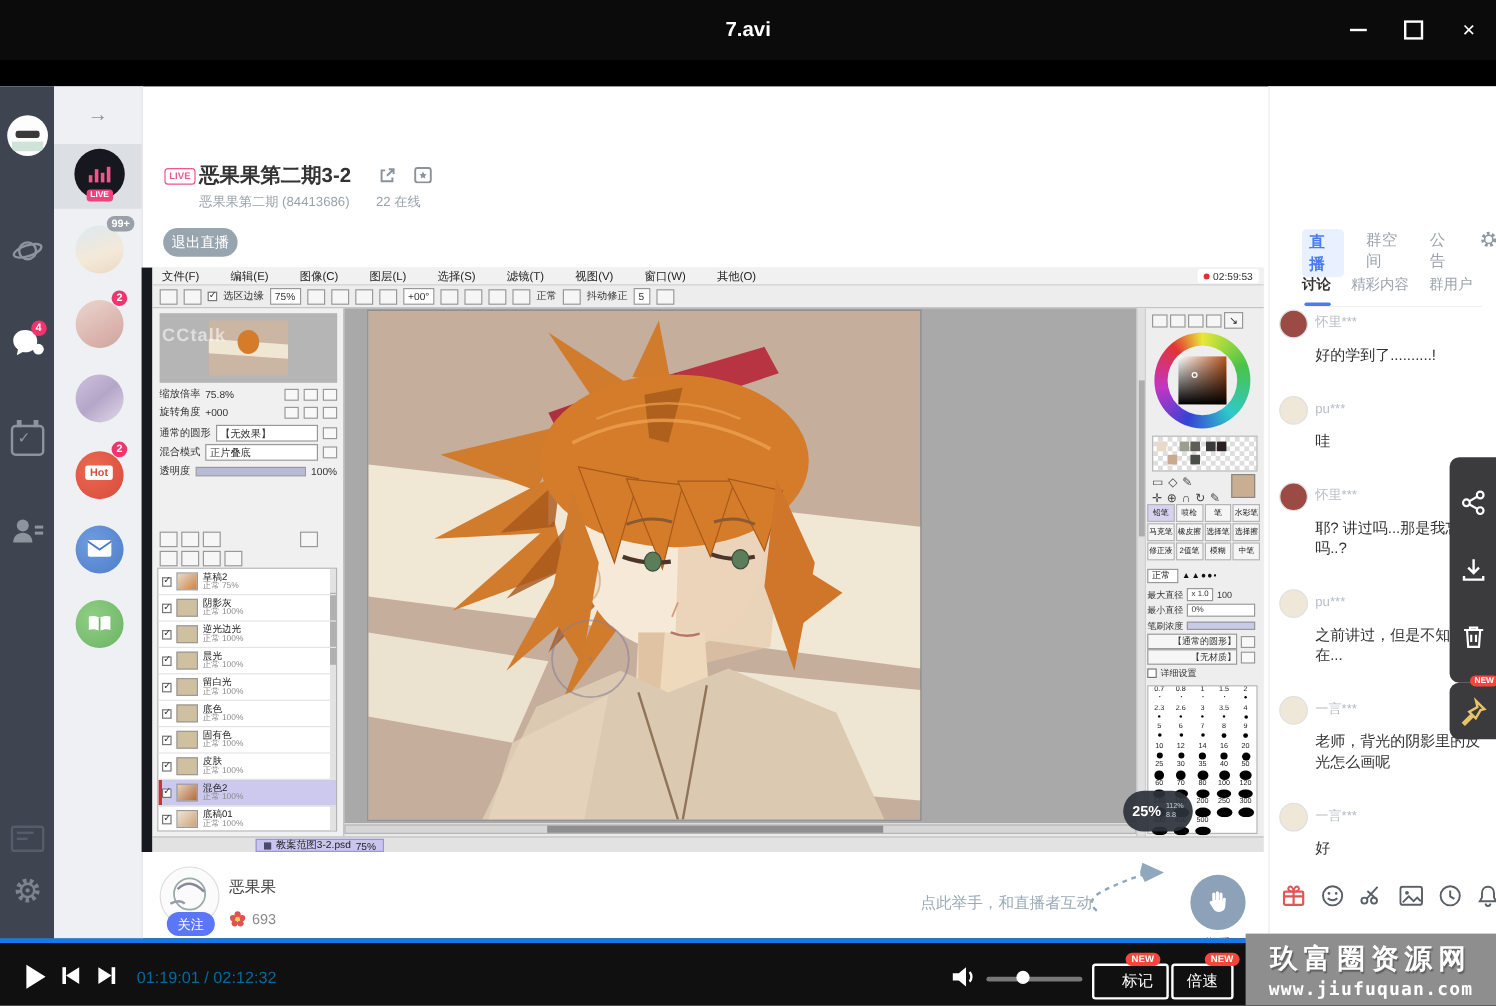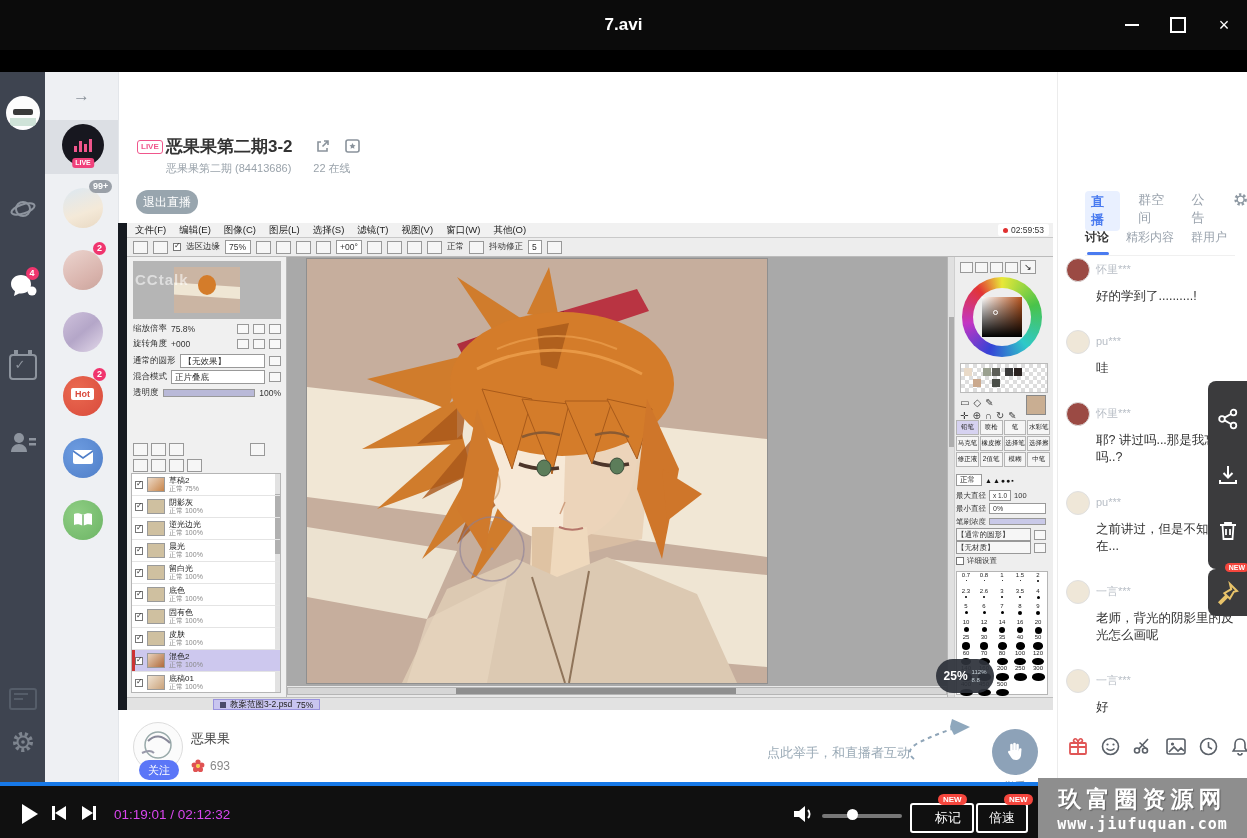--- a/index.html
+++ b/index.html
@@ -30,21 +30,21 @@
   
   .hdr-live{left:137px;top:80px;border:1px solid #f0568c;color:#f0568c;font-size:8px;font-weight:bold;border-radius:3px;padding:1px 3px;line-height:10px;}
   .hdr-title{left:166px;top:75px;font-size:17px;font-weight:bold;color:#333;}
   .hdr-ic{color:#8a939c;font-size:12px;}
   .hdr-sub{left:166px;top:101px;font-size:11px;color:#9aa3ab;display:flex;gap:22px;}
   .exitbtn{left:136px;top:130px;width:62px;height:24px;background:#98a5ae;color:#fff;font-size:12px;border-radius:12px;display:flex;align-items:center;justify-content:center;cursor:pointer;}
   
   .app{left:118px;top:163px;width:935px;height:487px;background:#e9e9e9;font-size:9px;color:#222;}
   .app *{box-sizing:border-box;}
   .lstrip{left:0;top:0;width:9px;height:487px;background:#161a20;}
-  .menubar{left:9px;top:0;width:926px;height:15px;background:#f1f1f1;border-bottom:1px solid #c9c9c9;display:flex;align-items:center;gap:13px;padding-left:8px;font-size:9.5px;}
+  .menubar{left:9px;top:0;width:926px;height:15px;background:#f1f1f1;border-bottom:1px solid #c9c9c9;display:flex;align-items:center;gap:26px;padding-left:8px;font-size:9.5px;}
   .recpill{right:4px;top:1px;background:rgba(255,255,255,.95);border-radius:2px;font-size:8.5px;padding:0 5px;line-height:12px;color:#333;display:flex;align-items:center;gap:3px;}
   .recdot{width:5px;height:5px;border-radius:50%;background:#e03030;display:inline-block;}
   .tbar{left:9px;top:15px;width:926px;height:19px;background:#ededed;border-bottom:1px solid #bbb;display:flex;align-items:center;gap:5px;padding:0 6px;font-size:8.5px;color:#333;}
   .tbtn{width:15px;height:13px;border:1px solid #999;background:#f6f6f6;}
   .tfield{border:1px solid #999;background:#fff;padding:0 3px;line-height:12px;min-width:26px;}
   .cbx{width:8px;height:8px;border:1px solid #777;background:#fff;display:inline-block;position:relative;}
   .cbx.on:after{content:"✓";position:absolute;left:0;top:-3px;font-size:8px;color:#333;}
   .lpanel{left:9px;top:34px;width:160px;height:440px;background:#f0f0f0;border-right:1px solid #b8b8b8;}
   .navi{left:6px;top:4px;width:148px;height:58px;background:#b5b5b5;display:flex;align-items:center;justify-content:center;}
   .navi .mini{width:66px;height:46px;background:#cbb5a3;position:relative;overflow:hidden;}
@@ -81,21 +81,21 @@
     background:repeating-conic-gradient(#ddd 0 25%,#fff 0 50%) 0 0/8px 8px;position:relative;}
   .swatch i{position:absolute;width:8px;height:8px;display:block;}
   .trow{left:12px;top:140px;display:flex;gap:4px;font-size:10px;color:#444;align-items:center;}
   .curcol{left:78px;top:138px;width:20px;height:20px;background:#c9ae92;border:1px solid #888;}
   .bgrid{left:8px;top:163px;width:94px;display:grid;grid-template-columns:repeat(4,1fr);gap:1px;}
   .bcell{height:15px;border:1px solid #b5b5b5;background:#f5f5f5;font-size:6.5px;display:flex;align-items:center;justify-content:center;overflow:hidden;white-space:nowrap;}
   .blrow{left:8px;top:217px;display:flex;align-items:center;gap:3px;}
   .shp{font-size:7px;color:#111;letter-spacing:1px;}
   .rrow{display:flex;align-items:center;gap:3px;padding:0 8px;height:13px;font-size:7.5px;color:#333;}
   .rbar{flex:1;height:7px;border:1px solid #999;background:#c9c9e8;}
-  .presetbtn{flex:1;border:1px solid #999;background:#f6f6f6;font-size:7.5px;text-align:left;line-height:11px;}
+  .presetbtn{flex:1;border:1px solid #999;background:#f6f6f6;font-size:7.5px;text-align:right;line-height:11px;}
   .sgrid{left:8px;top:314px;width:92px;height:124px;background:#fff;border:1px solid #b5b5b5;display:grid;grid-template-columns:repeat(5,1fr);}
   .scell{display:flex;flex-direction:column;align-items:center;justify-content:flex-start;height:15.5px;overflow:hidden;}
   .scell .n{font-size:6px;line-height:7px;color:#222;}
   .scell .dot{background:#000;border-radius:50%;margin-top:1px;}
   .zbubble{left:818px;top:436px;width:58px;height:34px;background:rgba(45,50,58,.93);border-radius:17px;display:flex;align-items:center;justify-content:center;gap:4px;color:#fff;}
   .zbubble .big{font-size:12px;font-weight:bold;}
   .zbubble .col{display:flex;flex-direction:column;font-size:6px;color:#c3ced6;line-height:8px;}
   .docstrip{left:9px;top:474px;width:926px;height:13px;background:#e2e2e2;border-top:1px solid #c0c0c0;}
   .doctab{position:absolute;left:86px;top:1px;height:11px;background:#c9c5ef;border:1px solid #9a93dd;font-size:8.5px;display:flex;align-items:center;gap:4px;padding:0 6px;color:#222;}
   
@@ -126,21 +126,21 @@
   .pintile{left:1208px;top:521px;width:39px;height:47px;background:#3b3b3d;border-radius:8px 0 0 8px;display:flex;align-items:center;justify-content:center;}
   .newbadge{position:absolute;background:#f5463d;color:#fff;font-size:7px;font-weight:bold;border-radius:7px;padding:1px 4px;}
   
   .seek{left:0;top:782px;width:1247px;height:4px;background:#1779e8;}
   .pbar{left:0;top:786px;width:1247px;height:52px;background:#101010;}
   .play{left:22px;top:804px;width:0;height:0;border-left:16px solid #fff;border-top:10px solid transparent;border-bottom:10px solid transparent;cursor:pointer;}
   .skip{display:flex;align-items:center;cursor:pointer;}
   .tri-l{width:0;height:0;border-right:11px solid #fff;border-top:7px solid transparent;border-bottom:7px solid transparent;}
   .tri-r{width:0;height:0;border-left:11px solid #fff;border-top:7px solid transparent;border-bottom:7px solid transparent;}
   .bar-v{width:3px;height:14px;background:#fff;}
-  .ptime{left:114px;top:807px;font-size:13.5px;color:#d946ef;}
+  .ptime{left:114px;top:807px;font-size:13.5px;color:#0369a1;}
   .vtrack{left:822px;top:814px;width:80px;height:4px;background:#777;border-radius:2px;}
   .vknob{left:847px;top:809px;width:11px;height:11px;border-radius:50%;background:#fff;cursor:pointer;}
   .pbtn{position:absolute;top:803px;width:48px;height:26px;border:2px solid #fff;border-radius:3px;color:#fff;font-size:13px;display:flex;align-items:center;justify-content:center;cursor:pointer;background:transparent;}
   .pnew{position:absolute;top:794px;background:#f5463d;color:#fff;font-size:8px;font-weight:bold;border-radius:8px;padding:1px 5px;}
   
   .wm{left:1038px;top:778px;width:209px;height:60px;background:#8e8e8e;color:#fff;display:flex;flex-direction:column;align-items:center;justify-content:center;z-index:5;}
   .wm .l1{font-family:"DejaVu Serif","Liberation Serif",serif;font-size:23px;font-weight:bold;letter-spacing:5px;text-shadow:1px 1px 1px rgba(0,0,0,.35);}
   .wm .l2{font-family:"DejaVu Sans Mono","Liberation Mono",monospace;font-size:15px;font-weight:bold;letter-spacing:1px;}
   svg{display:block;}
 </style>

